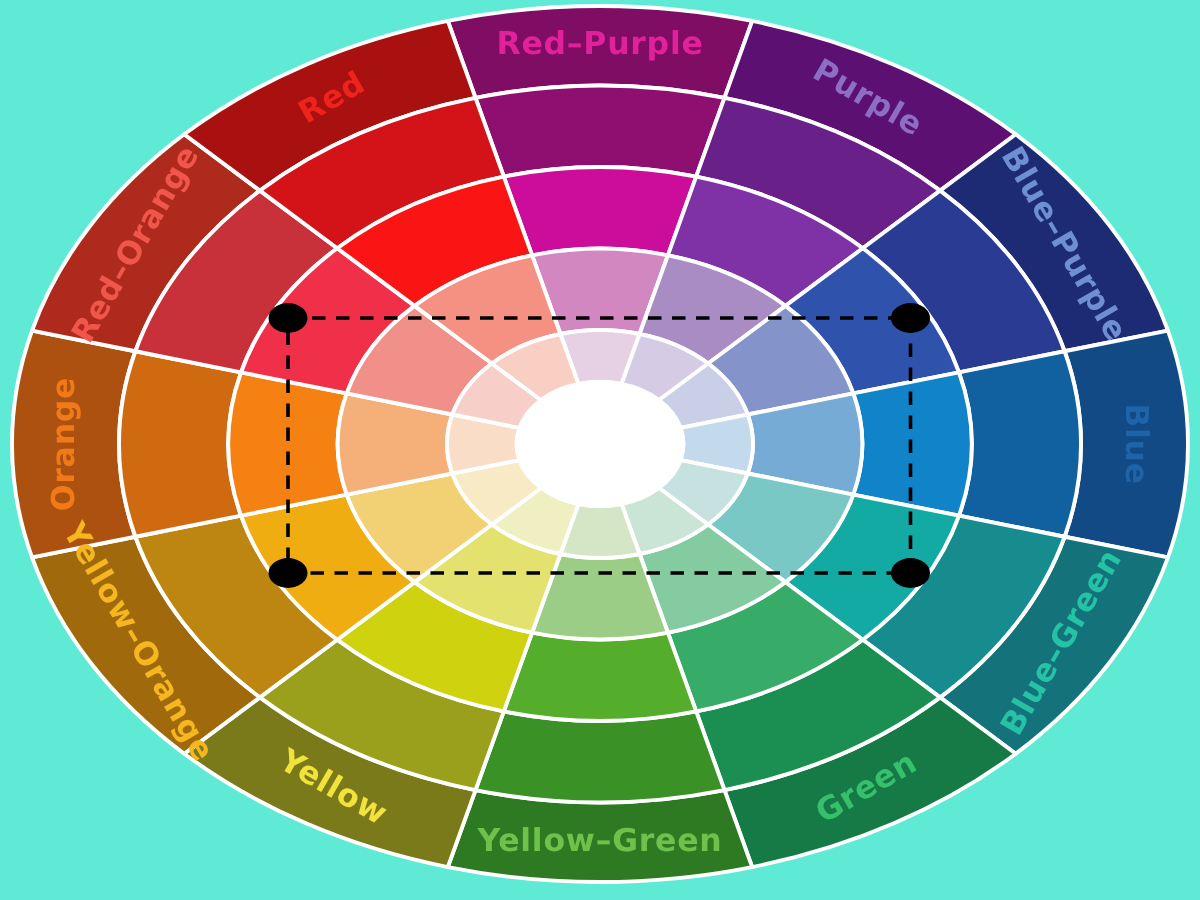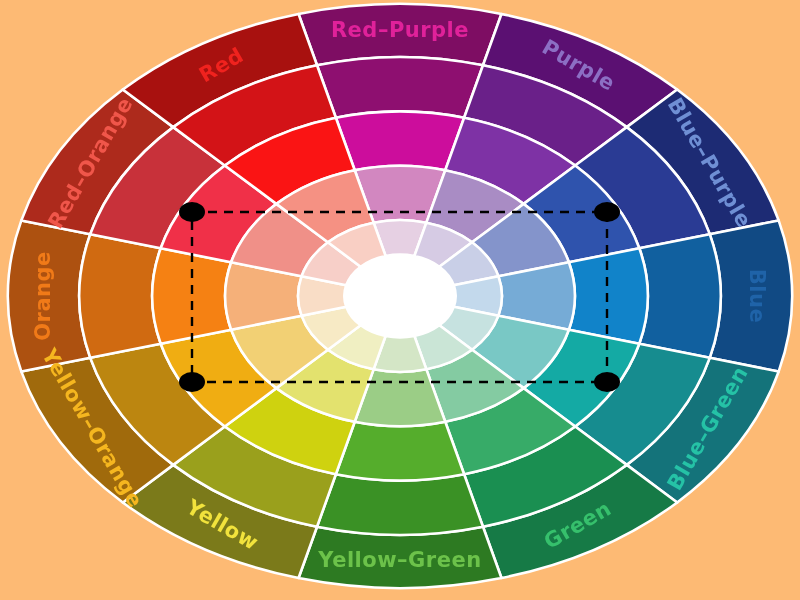--- a/index.html
+++ b/index.html
@@ -10,21 +10,21 @@
   body {
     width: 800px;
     height: 600px;
     overflow: hidden;
     font-family: "DejaVu Sans", sans-serif;
   }
   #wheel-stage {
     position: relative;
     width: 800px;
     height: 600px;
-    background: #fdba74;
+    background: #5eead4;
   }
   #wheel-svg {
     display: block;
     width: 800px;
     height: 600px;
   }
   .seg {
     stroke: #ffffff;
     stroke-width: 2.6;
     stroke-linejoin: round;

